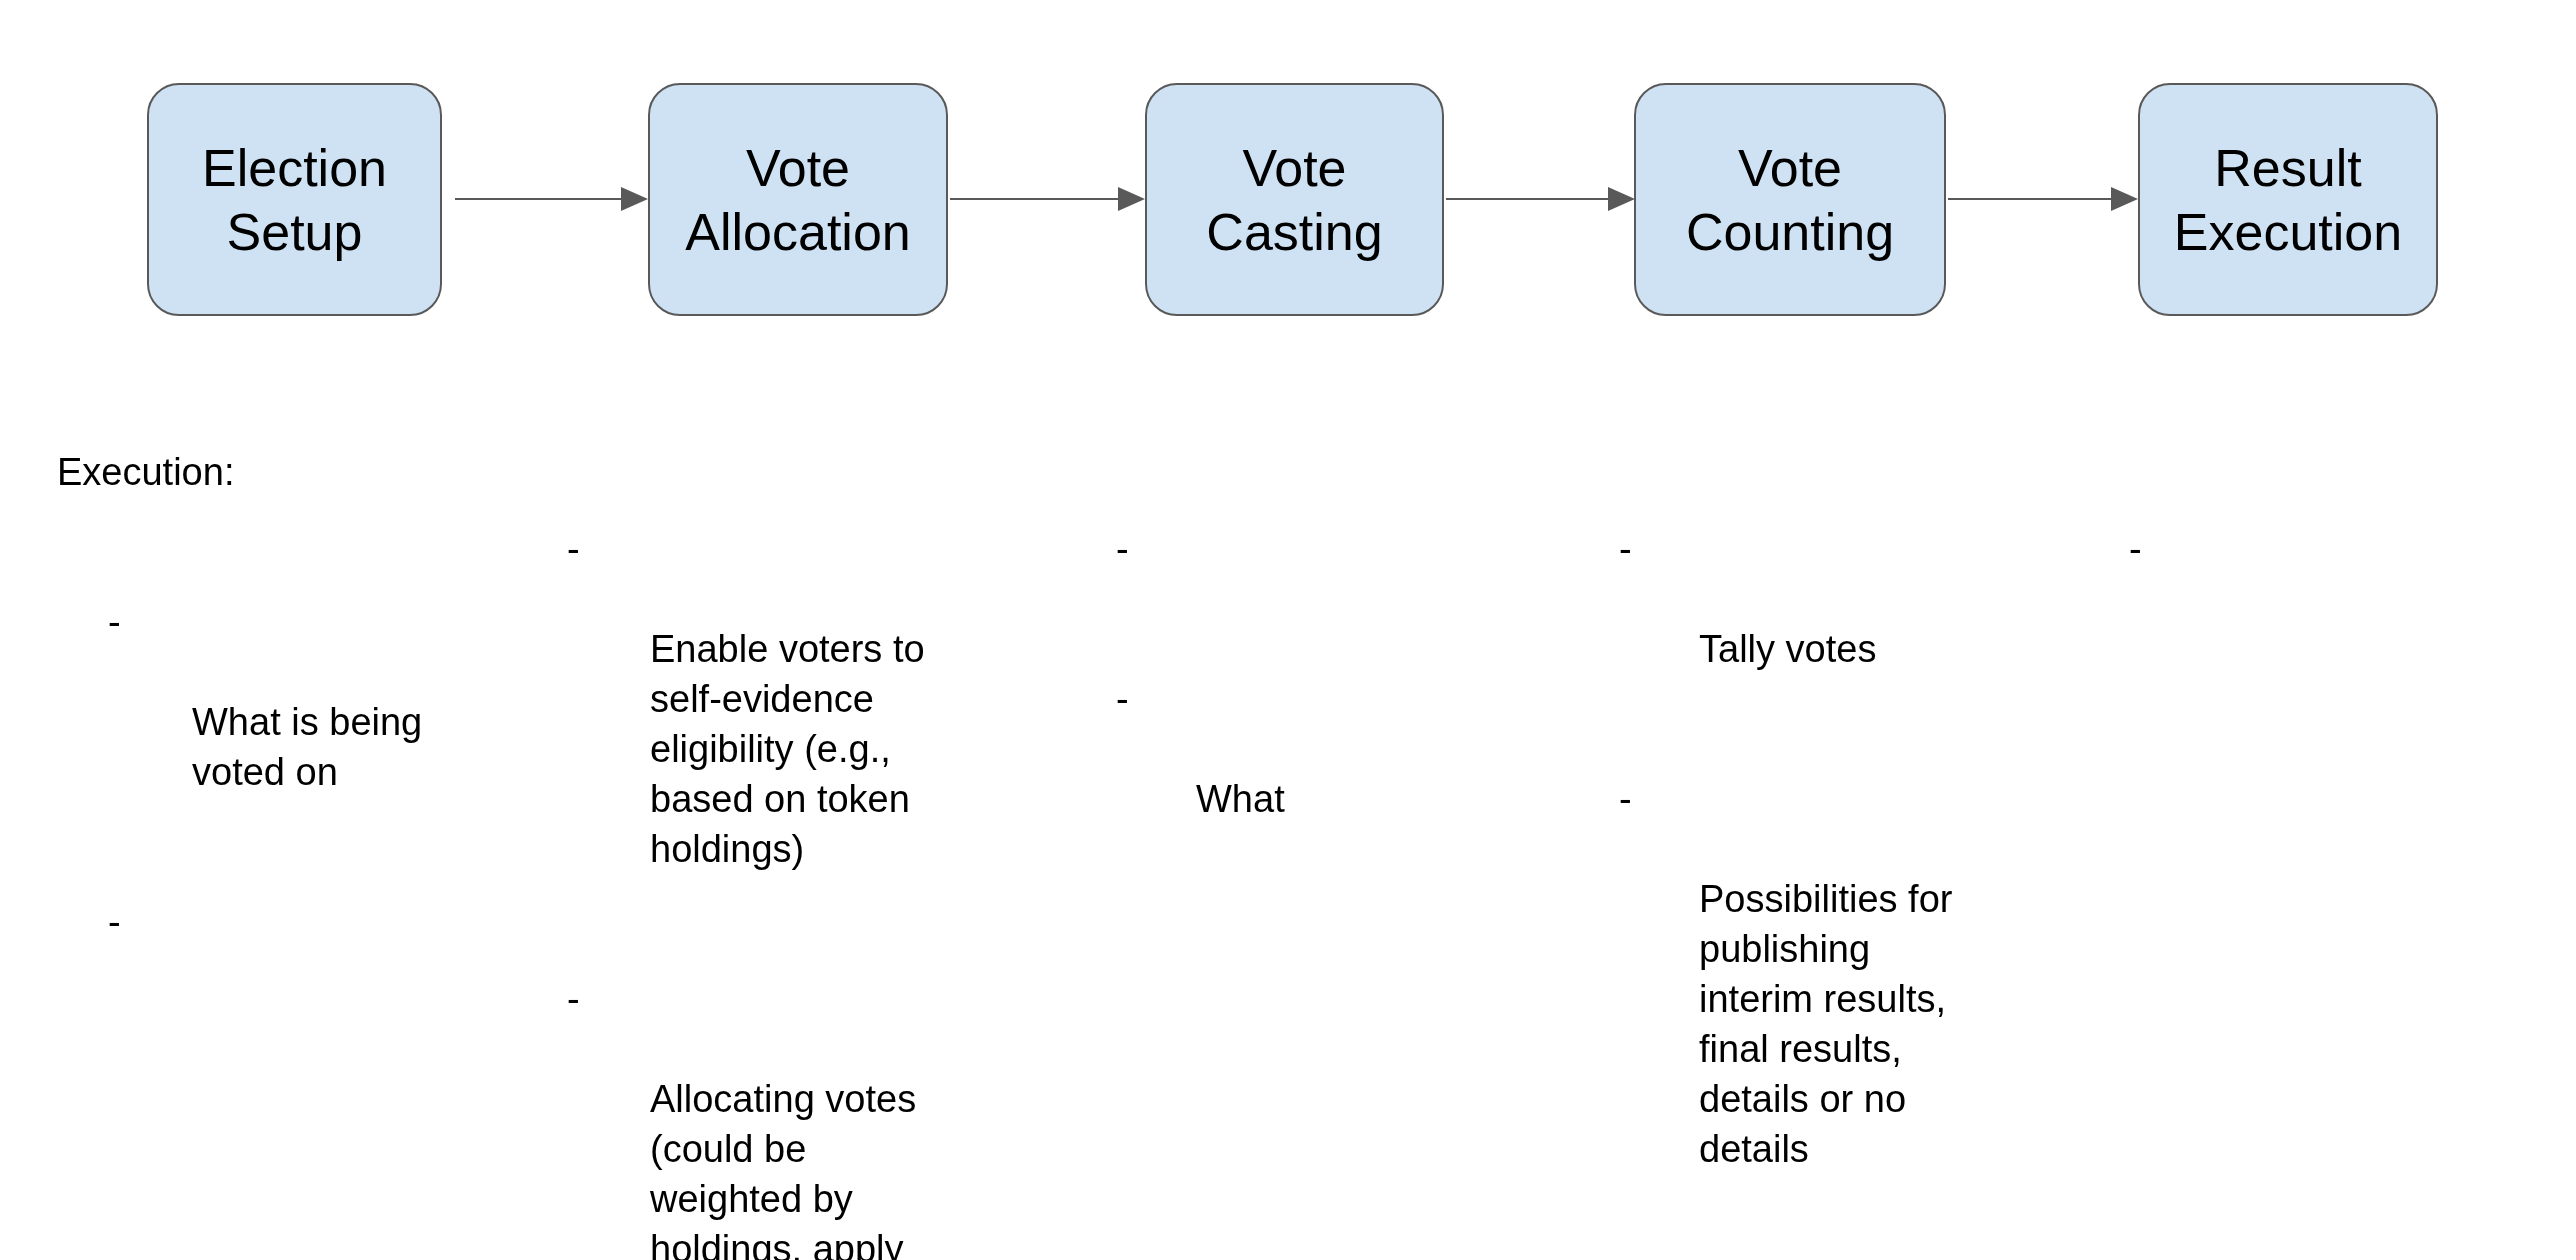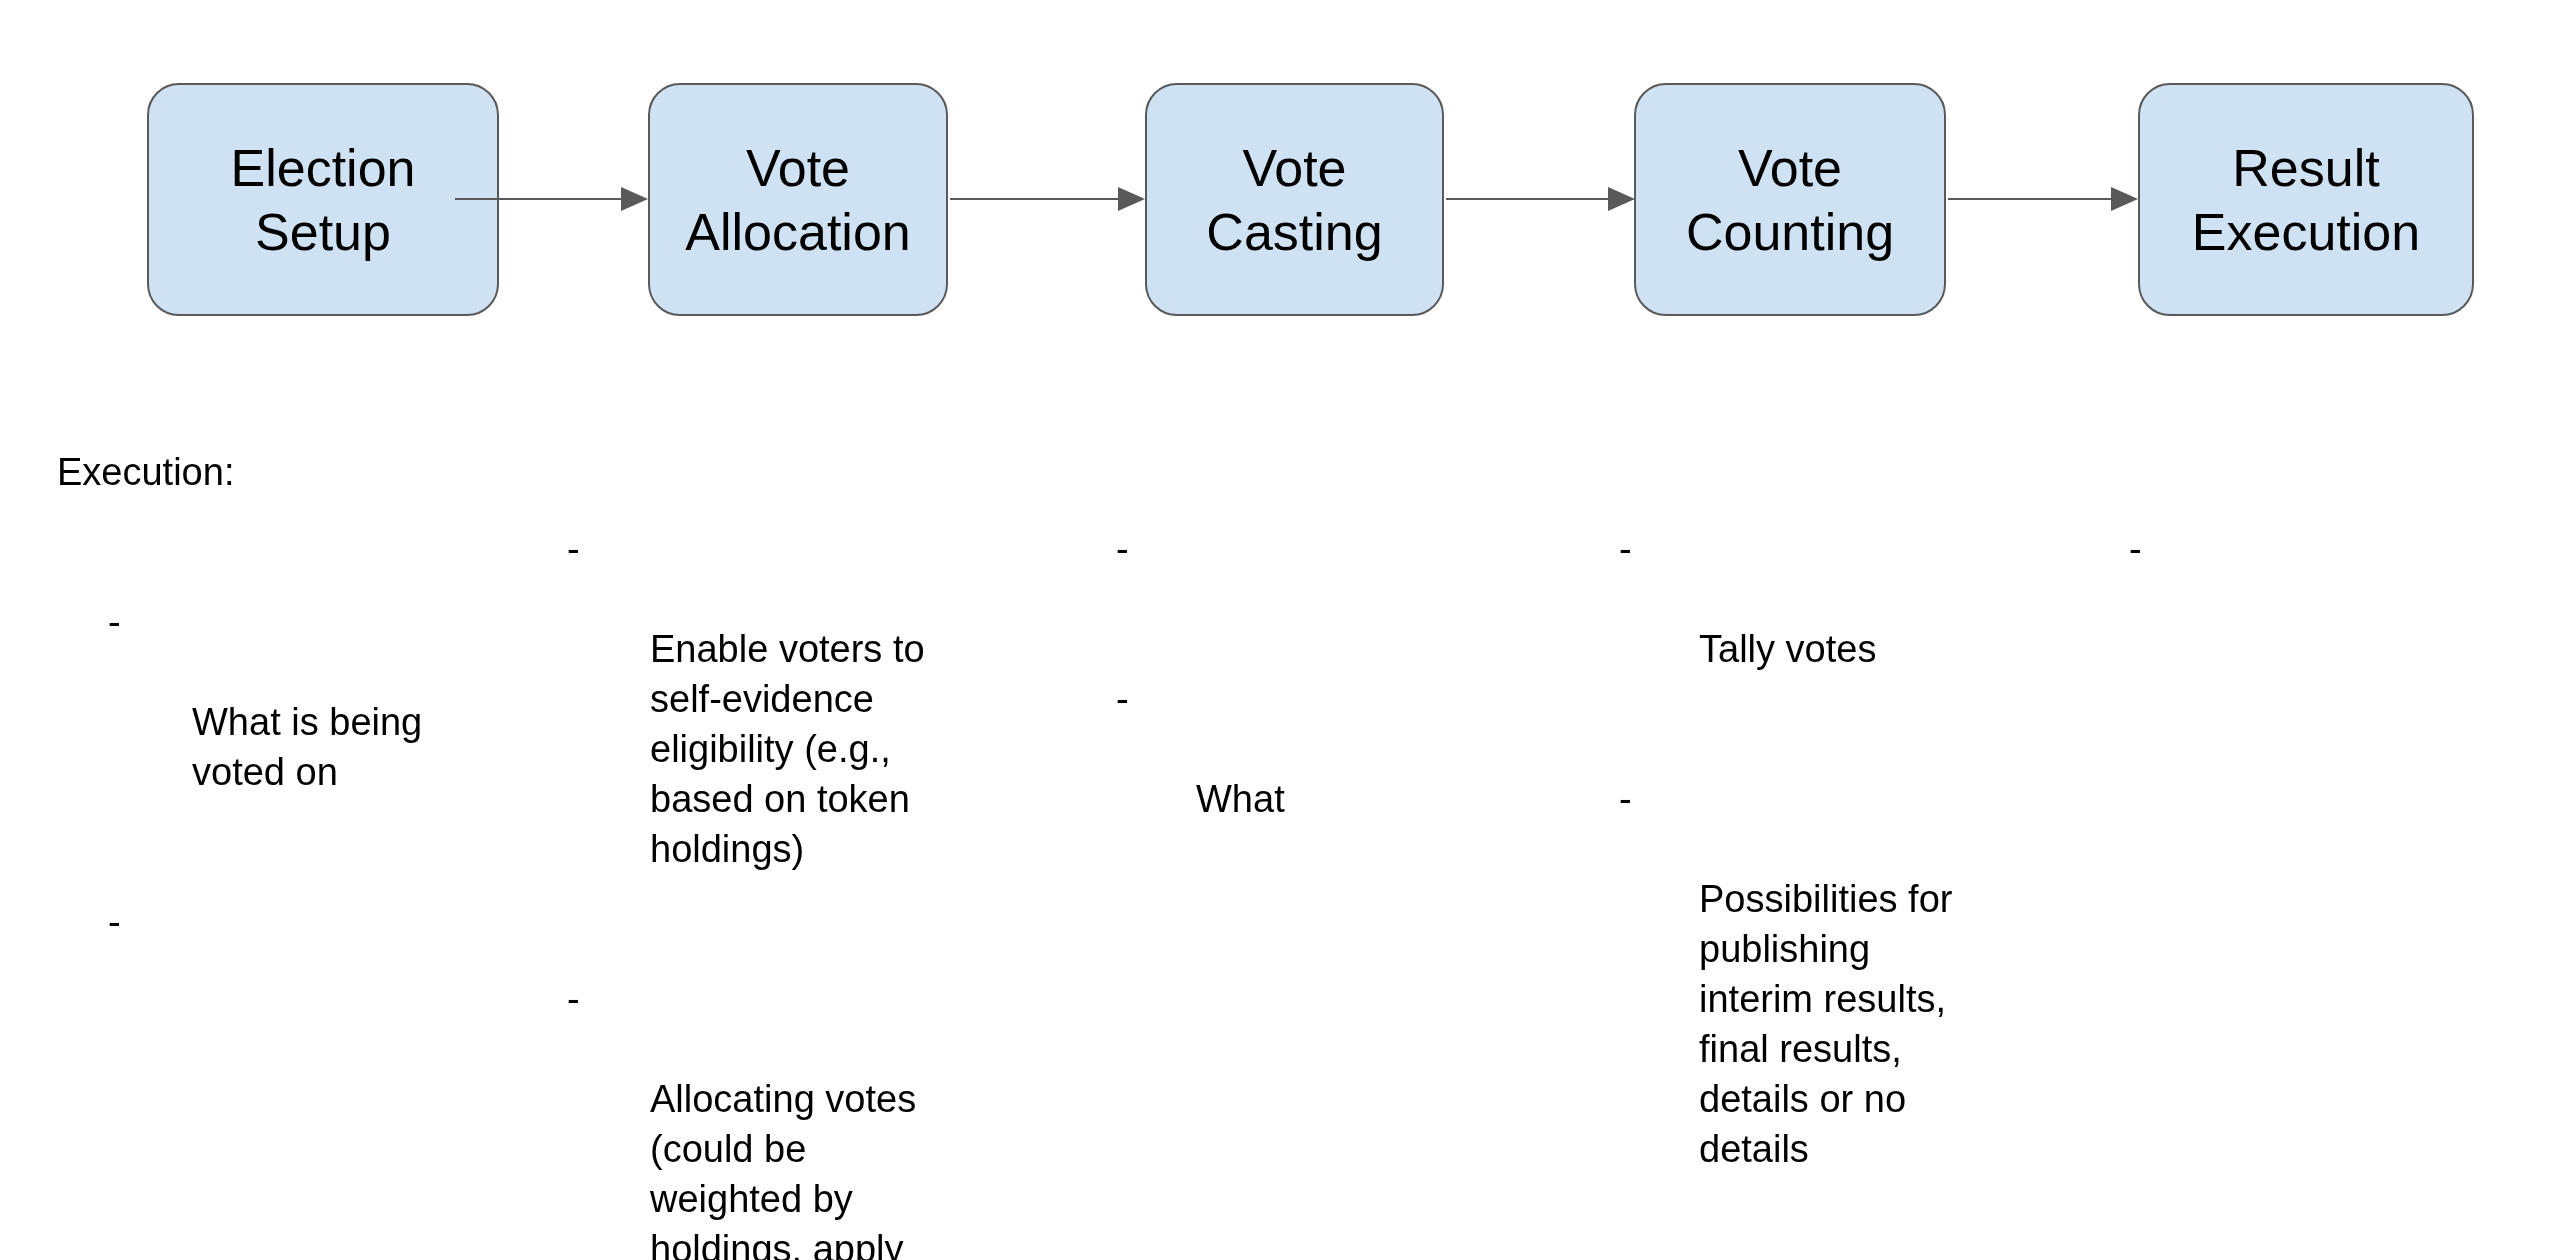--- a/index.html
+++ b/index.html
@@ -30,25 +30,25 @@
     border-radius: 32px;
     display: flex; align-items: center; justify-content: center;
   }
   .stage-label {
     font-size: 52px;
     line-height: 64px;
     text-align: center;
     white-space: pre-line;
     color: var(--text);
   }
-  #box1 { left: 147px;  width: 352px; }
+  #box1 { left: 147px;  width: 295px; }
   #box2 { left: 648px;  width: 300px; }
   #box3 { left: 1145px; width: 299px; }
   #box4 { left: 1634px; width: 312px; }
-  #box5 { left: 2138px; width: 336px; }
+  #box5 { left: 2138px; width: 300px; }
 
   
   .arrow { position: absolute; top: 187px; height: 24px; }
   #arrow1 { left: 455px;  width: 193px; }
   #arrow2 { left: 950px; width: 195px; }
   #arrow3 { left: 1446px; width: 189px; }
   #arrow4 { left: 1948px; width: 190px; }
   .arrow-line {
     position: absolute; left: 0; right: 23px; top: 10.7px; height: 2.7px;
     background: var(--arrow);

